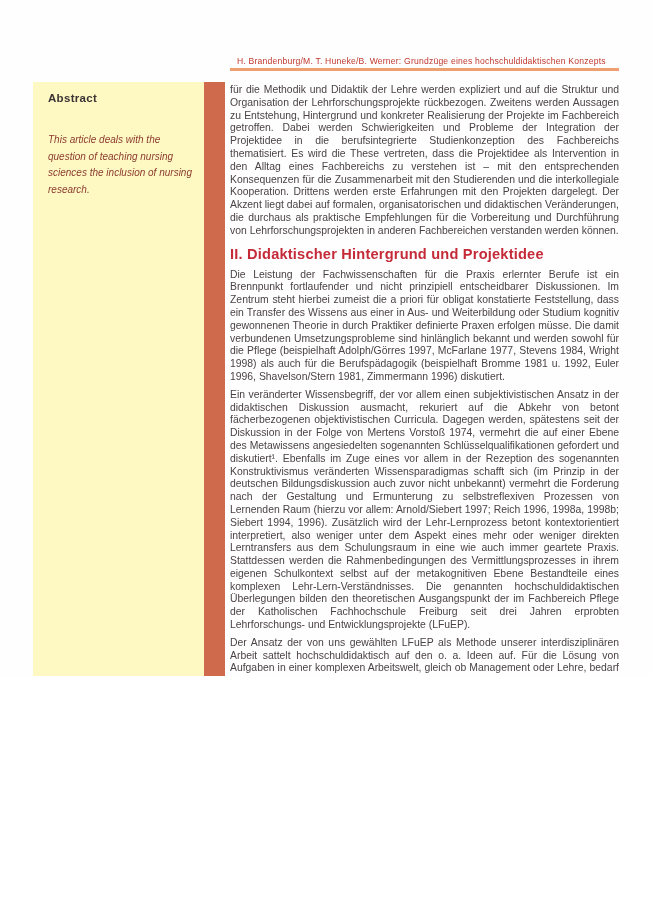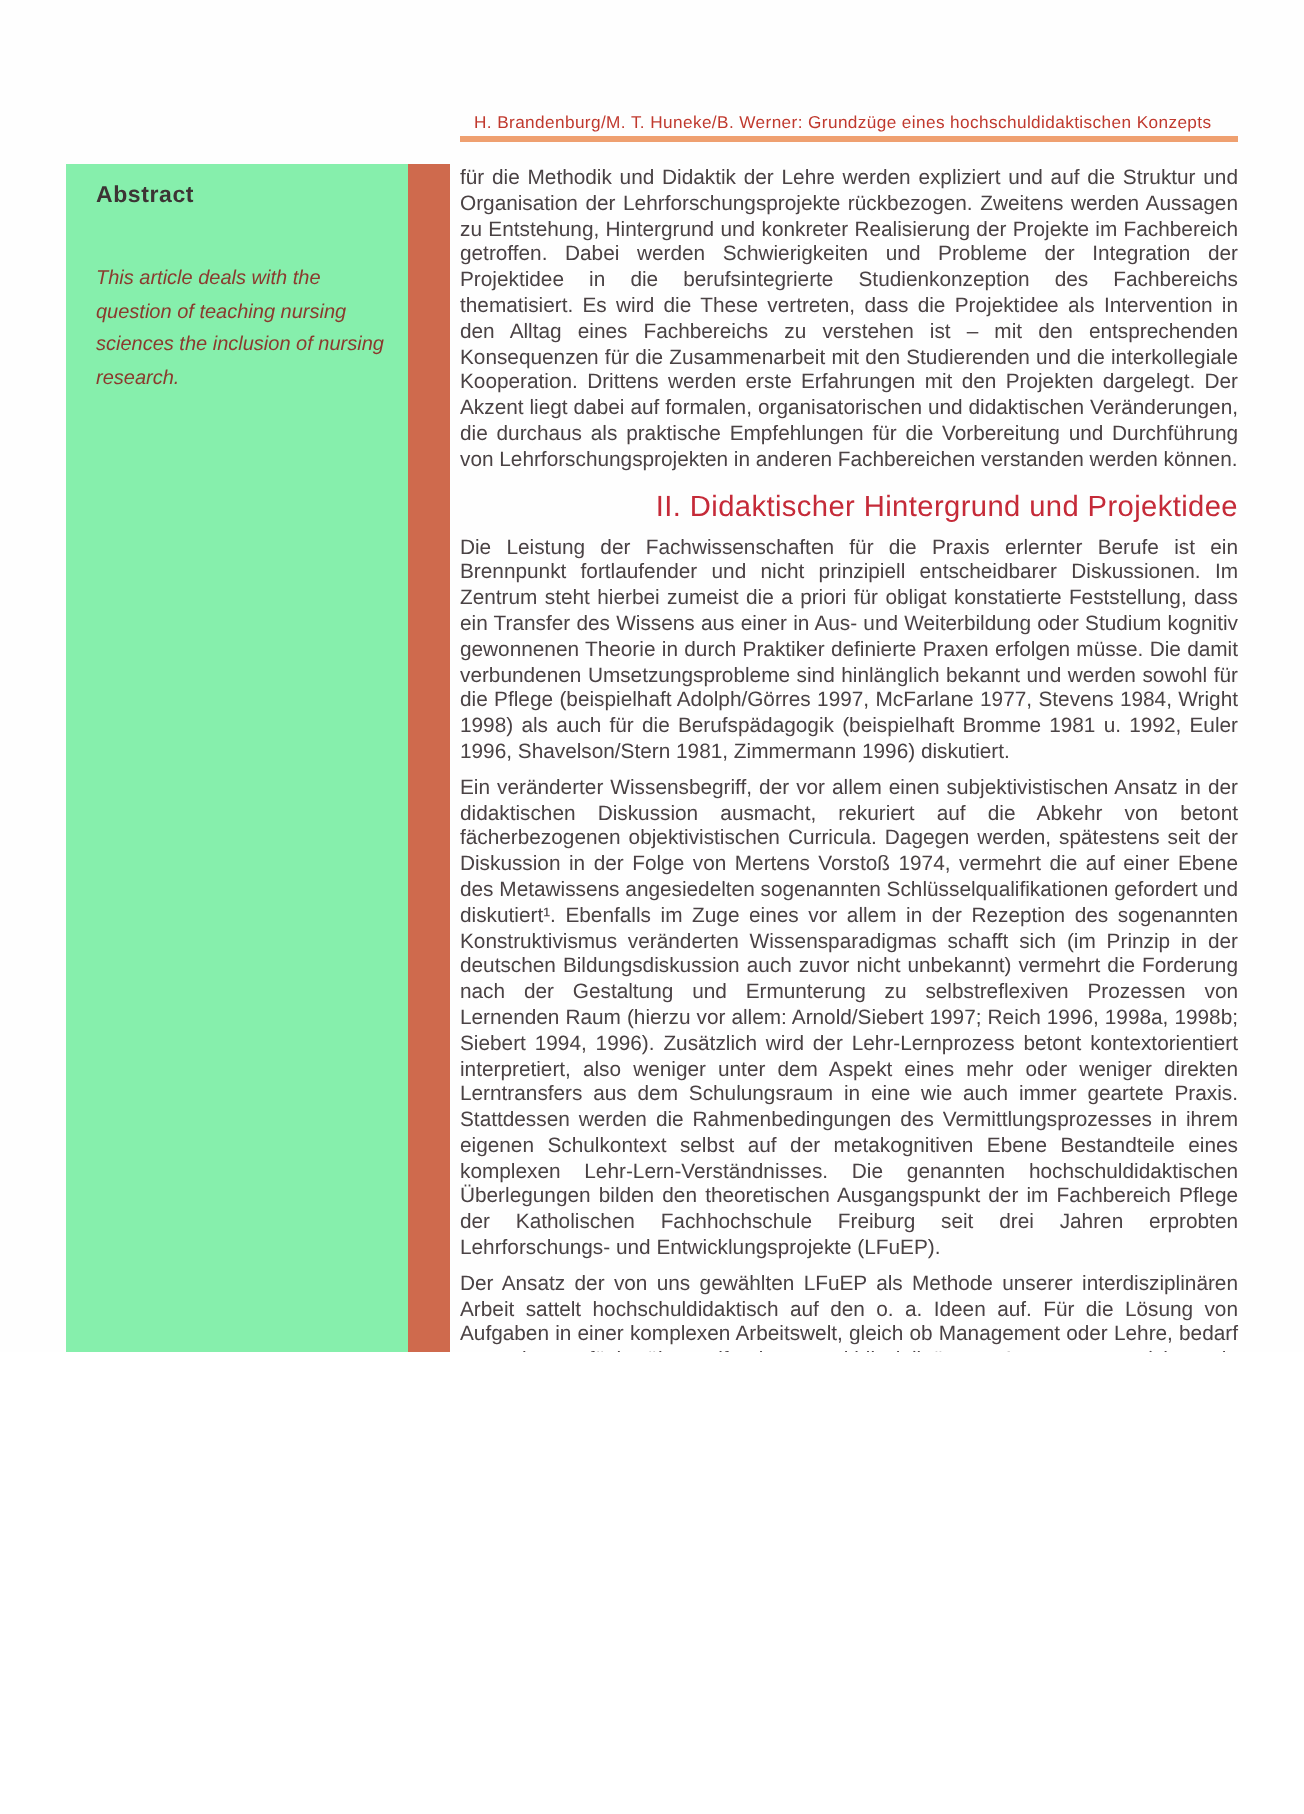--- a/index.html
+++ b/index.html
@@ -37,21 +37,21 @@
     background: #efa070;
   }
 
   
   .sidebar {
     position: absolute;
     left: 33px;
     top: 82px;
     width: 192px;
     height: 796px;
-    background: #86efac;
+    background: #fef9c3;
   }
   .sidebar-strip {
     position: absolute;
     right: 0;
     top: 0;
     width: 21px;
     height: 100%;
     background: #cf6a4d;
   }
   .sidebar-inner {
@@ -87,24 +87,23 @@
     font-size: 10.4px;
     line-height: 12.8px;
     color: #4a4244;
     text-align: justify;
     hyphens: auto;
     -webkit-hyphens: auto;
   }
   .section-heading {
     margin: 8px 0 7px 0;
     font-size: 14.6px;
-    font-weight: normal;
+    font-weight: bold;
     color: #c52a38;
     letter-spacing: 0.2px;
-    text-align: right;
   }
 
   
   .footer-left {
     position: absolute;
     left: 229px;
     top: 831px;
     white-space: nowrap;
   }
   .journal-name {

